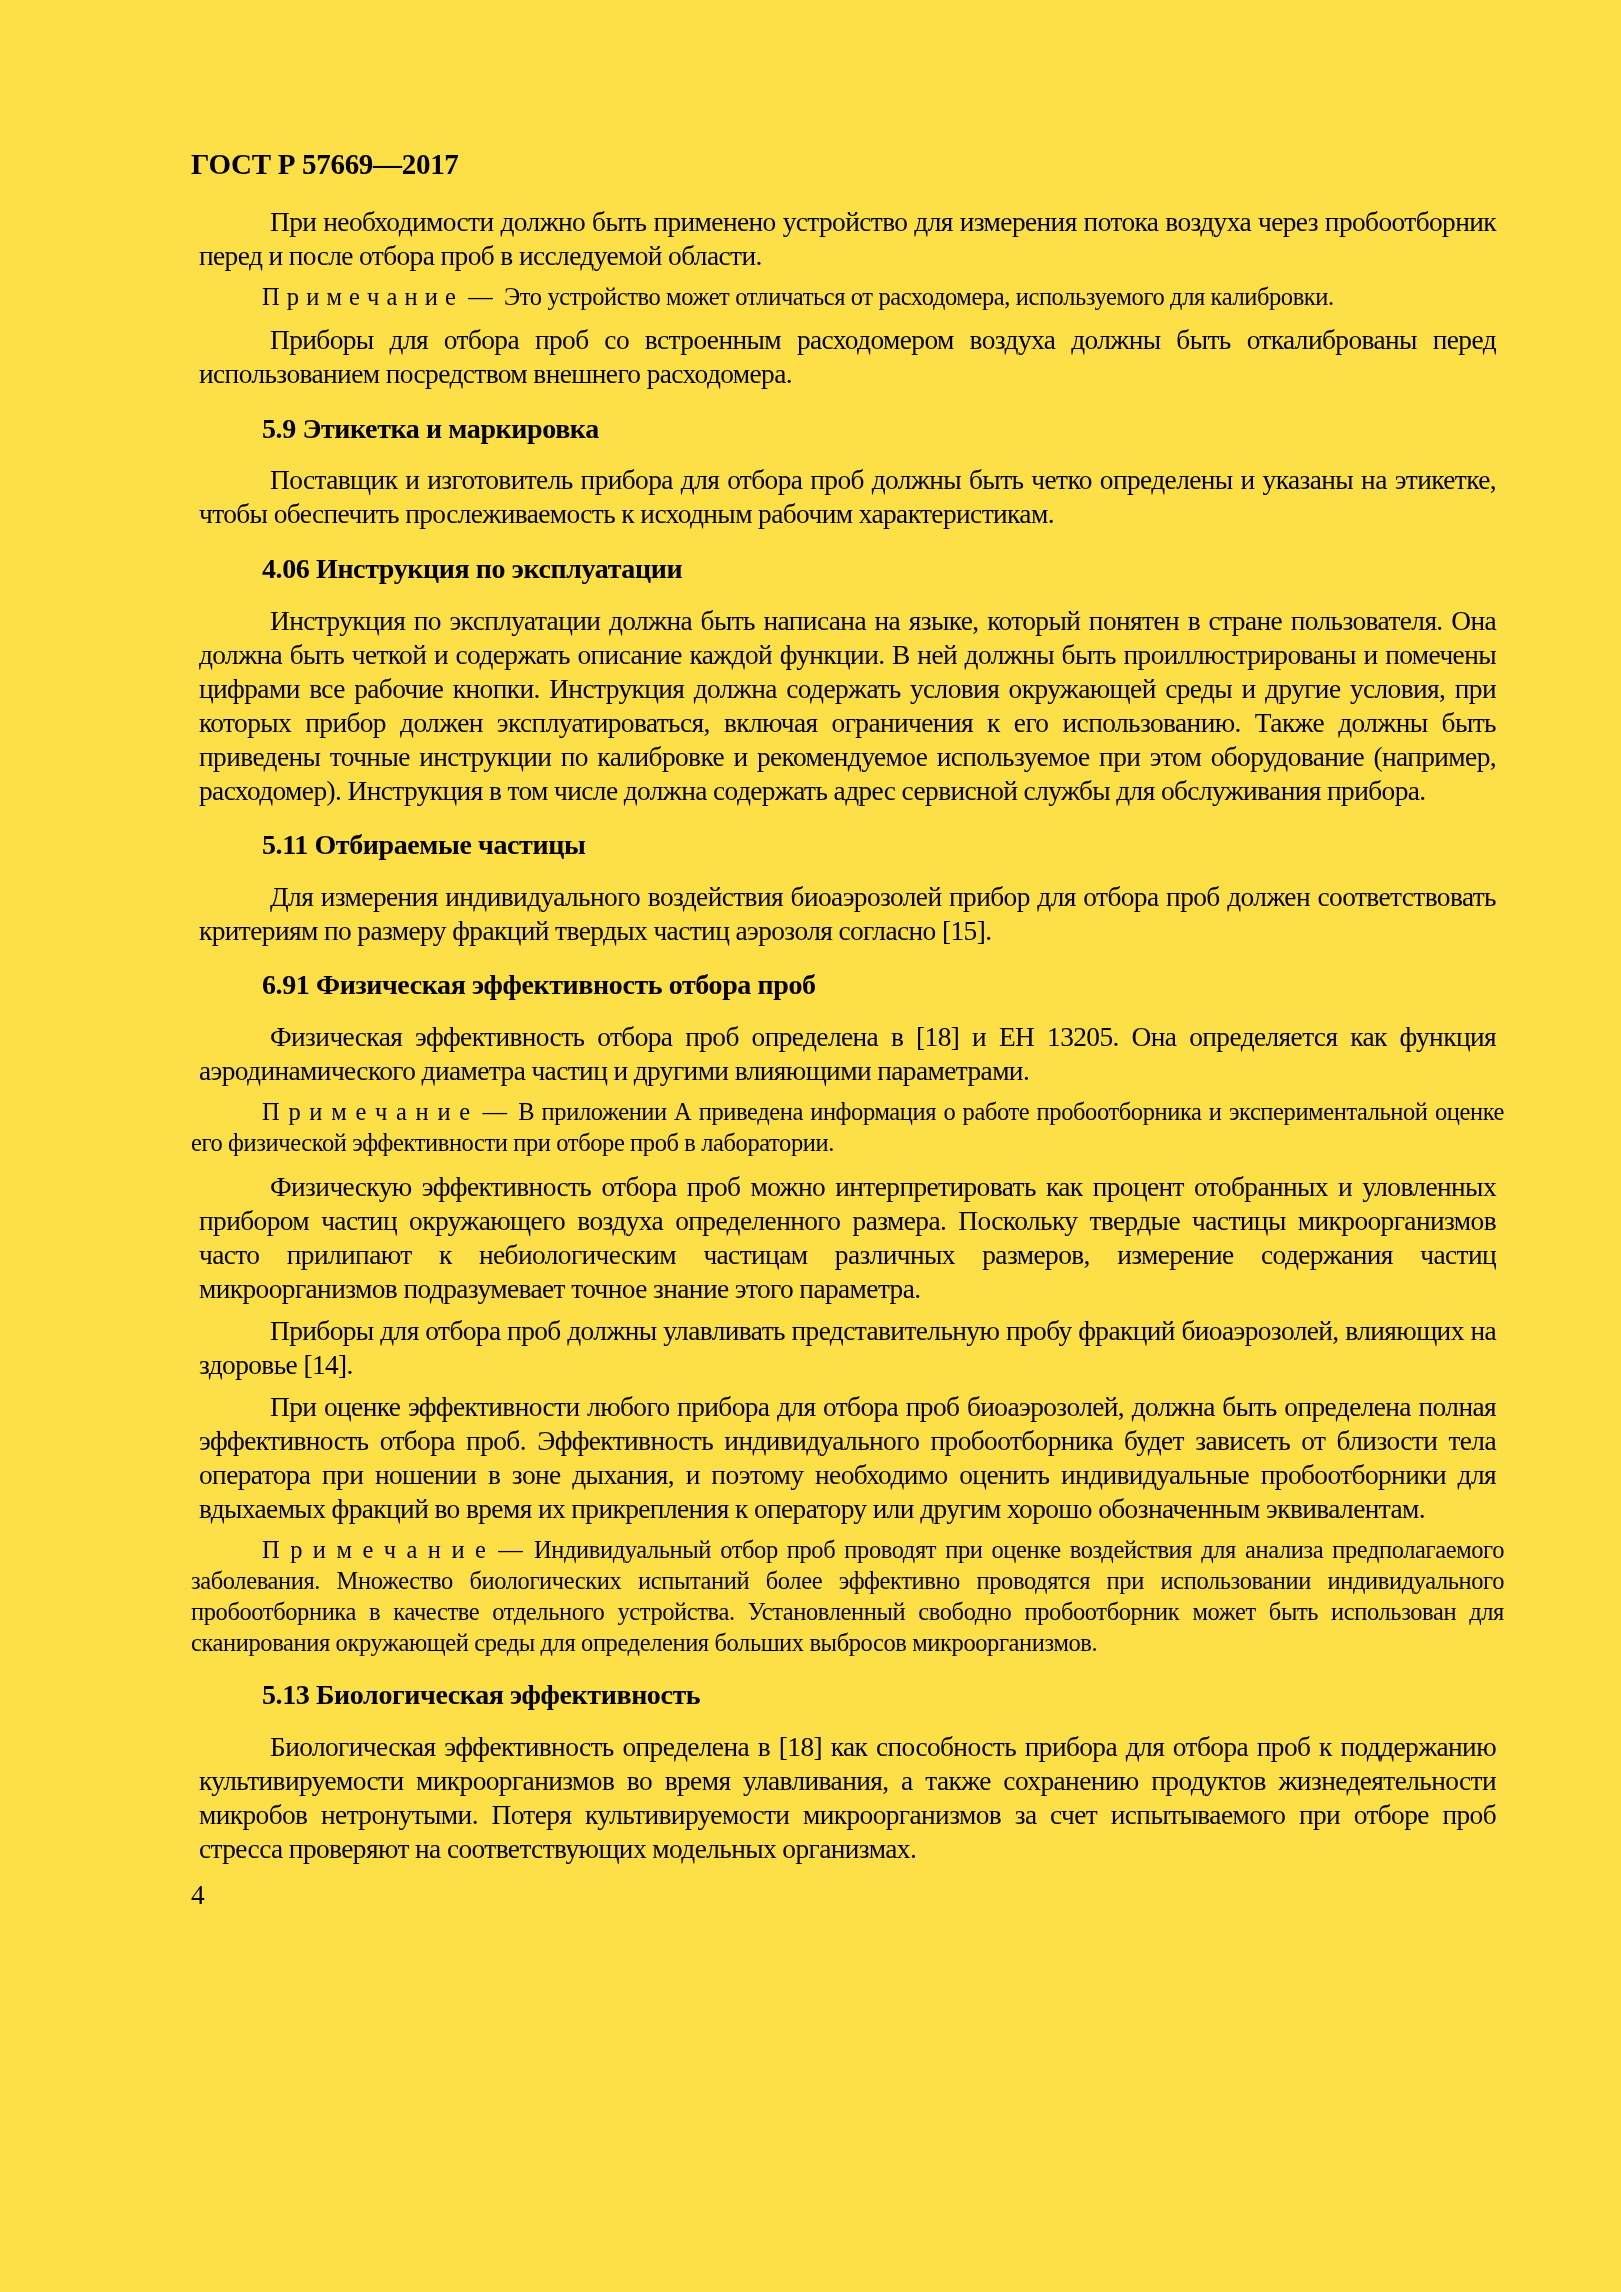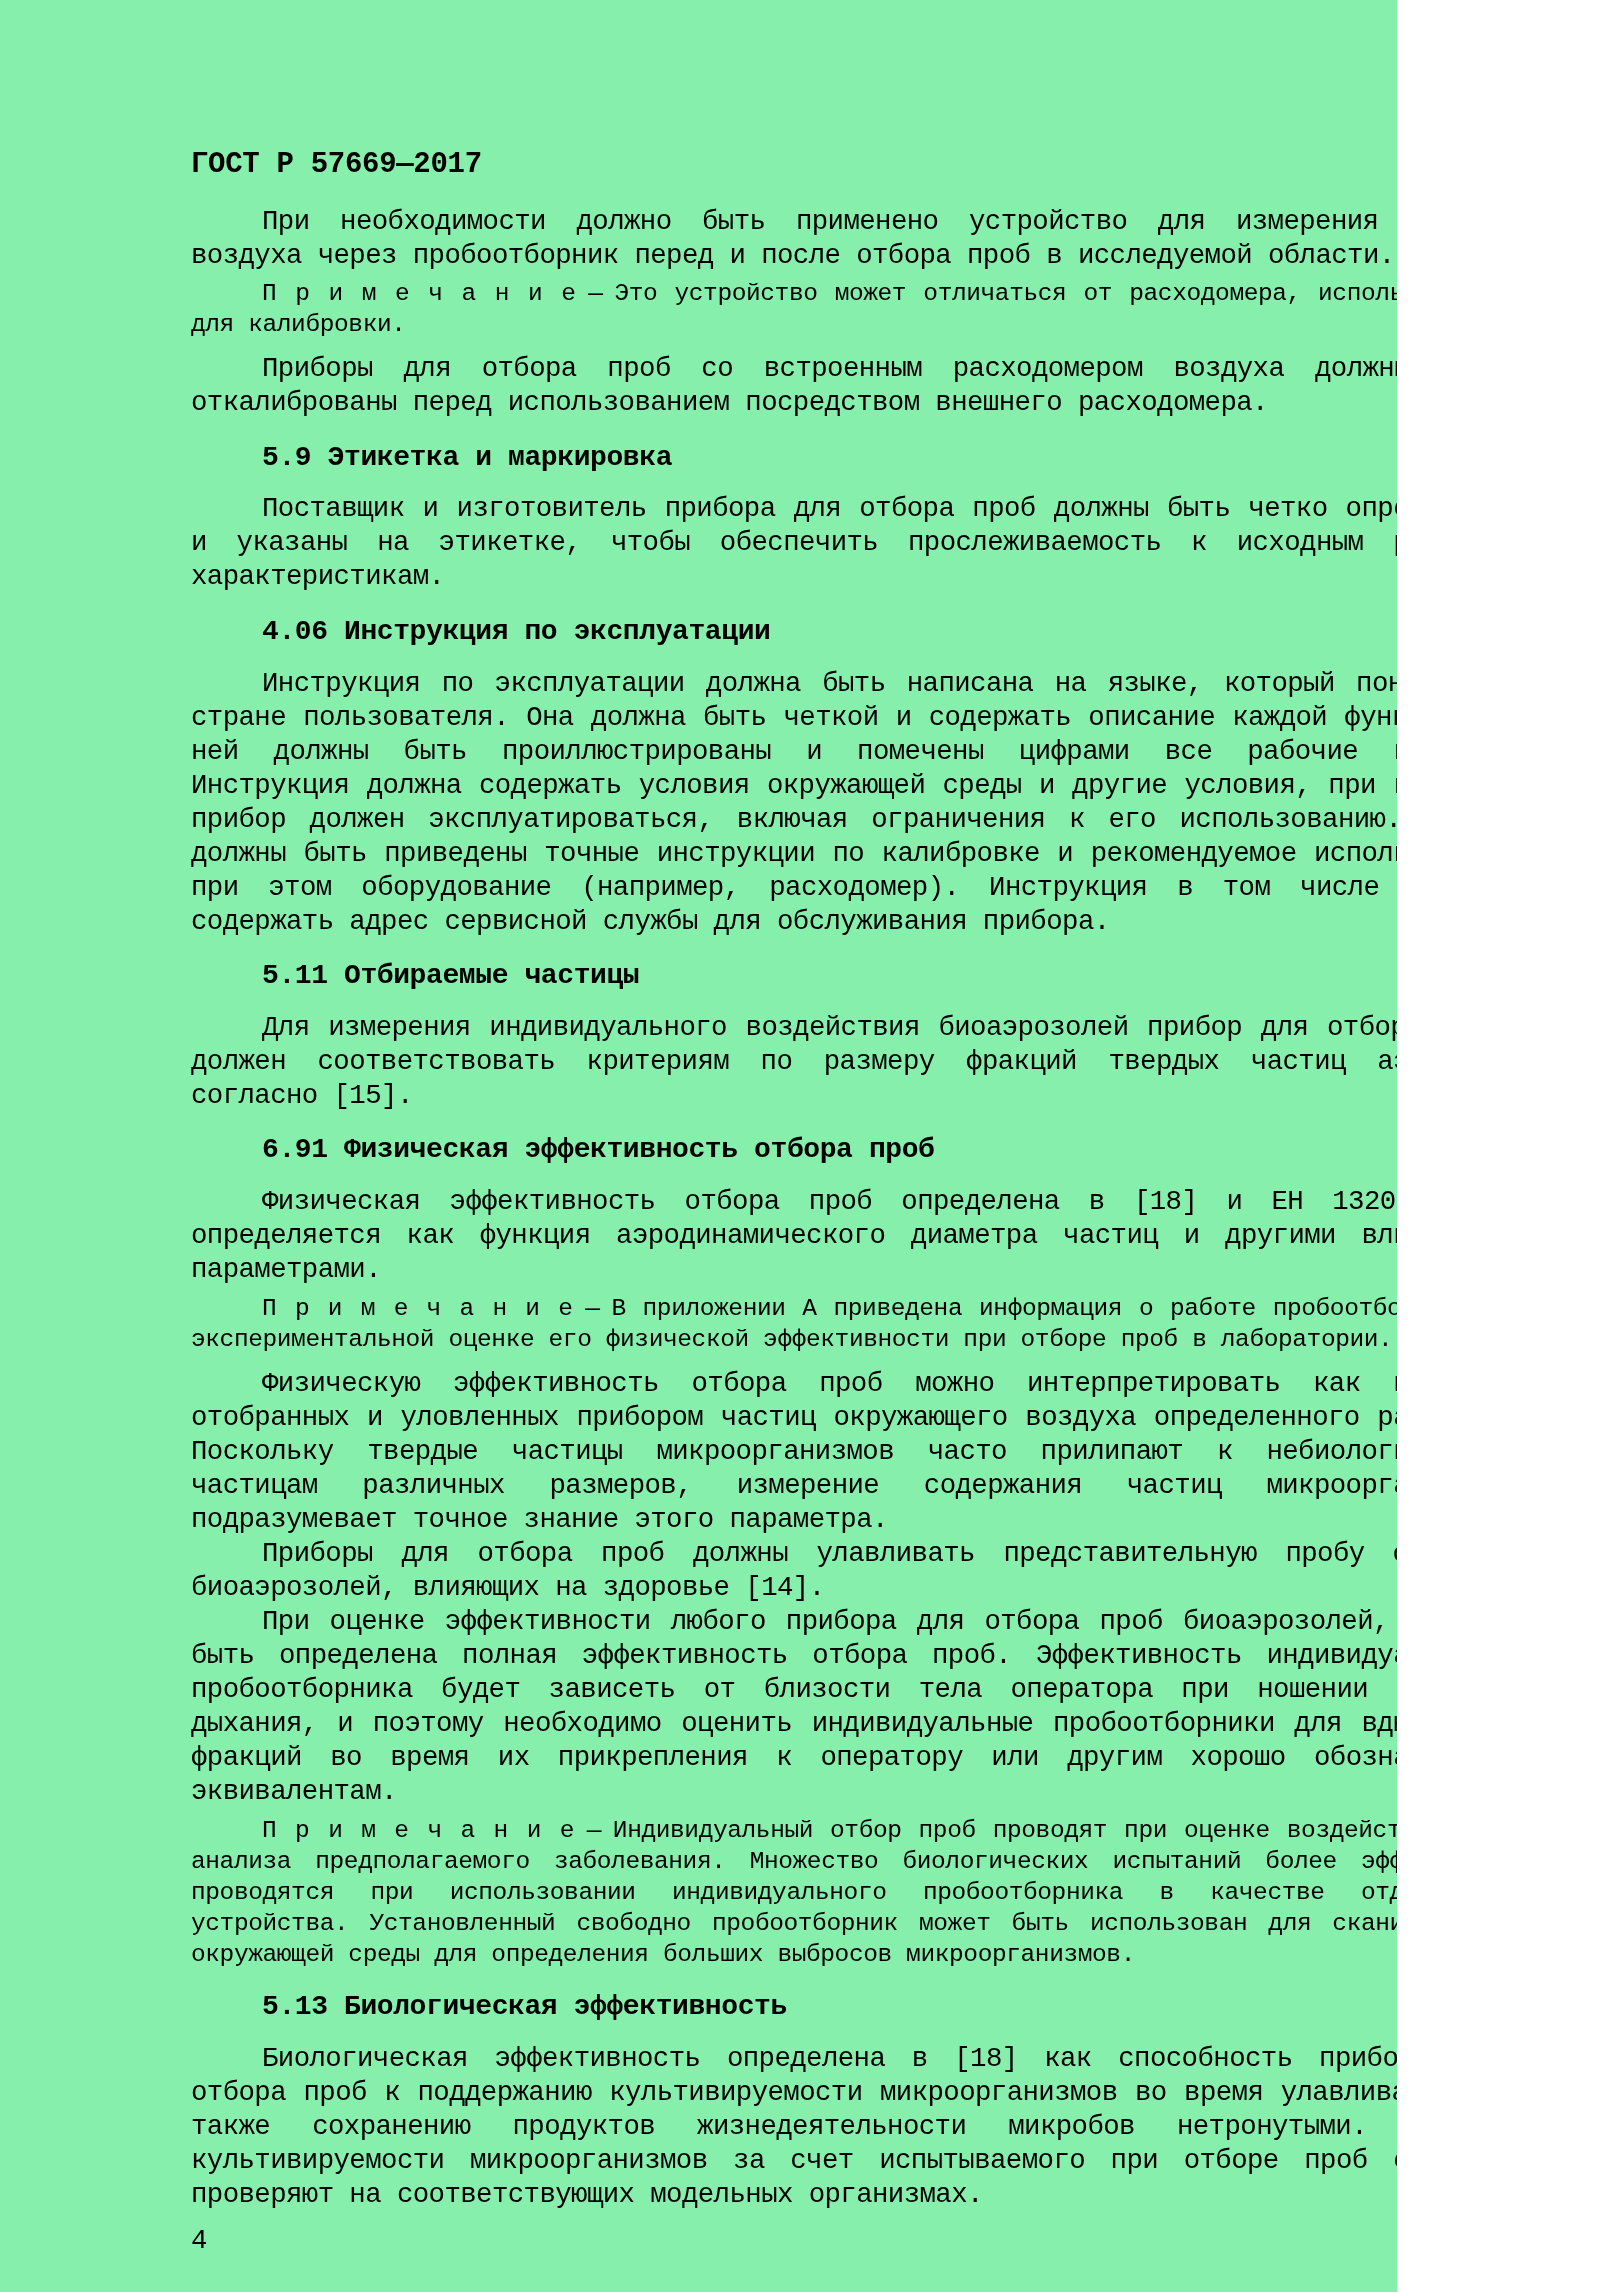--- a/index.html
+++ b/index.html
@@ -2,25 +2,25 @@
 <html><head>
 <meta charset="utf-8">
 <style>
   html, body {
     margin: 0;
     padding: 0;
     background: #ffffff;
   }
   .page {
     position: relative;
-    width: 1397px;
+    width: 1621px;
     height: 2293px;
-    background: #86efac;
+    background: #fde047;
     color: #000000;
-    font-family: Liberation Mono, monospace;
+    font-family: Liberation Serif, serif;
     overflow: hidden;
   }
   .content {
     position: absolute;
     left: 191px;
     top: 147px;
     width: 1313px;
   }
   .doc-code {
     font-size: 29px;
@@ -35,21 +35,21 @@
     line-height: 35px;
     letter-spacing: -0.4px;
     margin: 19.6px 0 17.6px 71px;
   }
   .para {
     font-size: 27.4px;
     line-height: 34px;
     letter-spacing: -0.6px;
     text-indent: 71px;
     text-align: justify;
-    margin: 0;
+    margin: 8px;
   }
   .note {
     font-size: 24.5px;
     line-height: 31px;
     letter-spacing: -0.4px;
     text-indent: 71px;
     text-align: justify;
     margin: 5.9px 0 11.8px 0;
   }
   .note-label {

